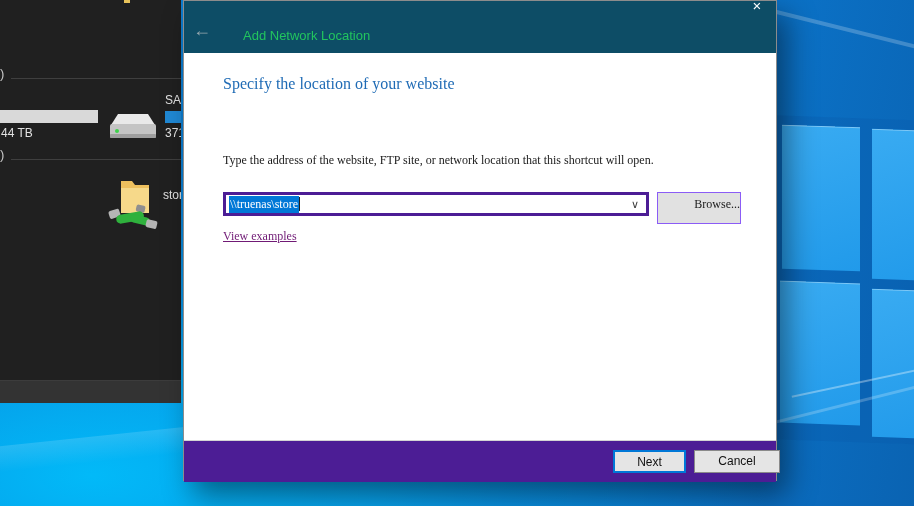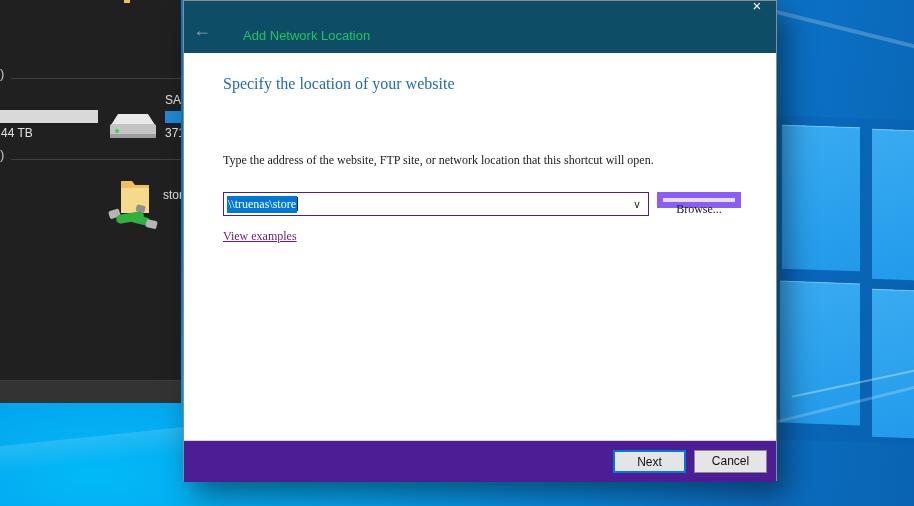--- a/index.html
+++ b/index.html
@@ -54,33 +54,33 @@
   .titlebar { position:absolute; left:0; top:0; width:100%; height:52px; background:#0d4d66; }
   .back-arrow { position:absolute; left:9px; top:20px; color:#93a5ad; font-size:18px; line-height:18px; cursor:default; }
   .wiz-title { position:absolute; left:59px; top:27px; font-size:13px; color:#22c55e; }
   .close-btn { position:absolute; right:10px; top:-3px; width:18px; height:16px; color:#ffffff;
     font-size:15px; line-height:16px; text-align:center; }
   .body { position:absolute; left:0; top:52px; width:100%; height:387px; background:#ffffff;font-family:Liberation Serif, serif; }
   .heading { position:absolute; left:39px; top:22px; font-size:16px; color:#1f6bb5; }
   .desc { position:absolute; left:39px; top:55px; font-size:12px; color:#1a1a1a;margin-top:45px; }
   .addr-label { position:absolute; left:39px; top:116px; font-size:12px; color:#1a1a1a; }
   .combo { position:absolute; left:39px; top:139px; width:426px; height:24px; background:#ffffff;
-    border:1px solid #4c1d95; display:flex; align-items:center; }
+    border:3px solid #4c1d95; display:flex; align-items:center; }
   .combo-text { display:flex; align-items:center; padding-left:3px; flex:1; overflow:hidden; font-size:12px; }
   .sel { background:#0078d7; color:#ffffff; padding:1px 1px; white-space:pre; }
   .caret { width:1px; height:14px; background:#222; }
   .chevron { width:22px; text-align:center; color:#3c3c3c; font-size:11px; }
-  .browse-btn { position:absolute; left:473px; top:139px; width:84px; height:16px; background:#e1e1e1;
-    border:6px solid #8b5cf6; font-size:12px; color:#1a1a1a; text-align:center; line-height:22px; }
+  .browse-btn { position:absolute; left:473px; top:139px; width:84px; height:32px; background:#e1e1e1;
+    border:1px solid #8b5cf6; font-size:12px; color:#1a1a1a; text-align:right; line-height:22px; }
   .link { position:absolute; left:39px; top:176px; font-size:12px; color:#701a75; text-decoration:underline; cursor:pointer; }
   .footer { position:absolute; left:0; top:439px; width:100%; height:42px; background:#4c1d95; border-top:1px solid #d4d4d4; }
   .btn { position:absolute; top:9px; height:23px; background:#e5e5e5; font-size:12px; color:#111;
     text-align:center; line-height:20px; }
   .next-btn { left:429px; width:73px; border:2px solid #0078d7; }
-  .cancel-btn { left:510px; width:73px; border:1px solid #8a8a8a; line-height:21px; }
+  .cancel-btn { left:510px; width:86px; border:1px solid #8a8a8a; line-height:21px; }
 </style>
 </head>
 <body>
 
 <div class="screen">
 
   <div class="wallpaper">
     <div class="glyph-shadow"></div>
     <div class="pane tl"></div>
     <div class="pane tr"></div>

